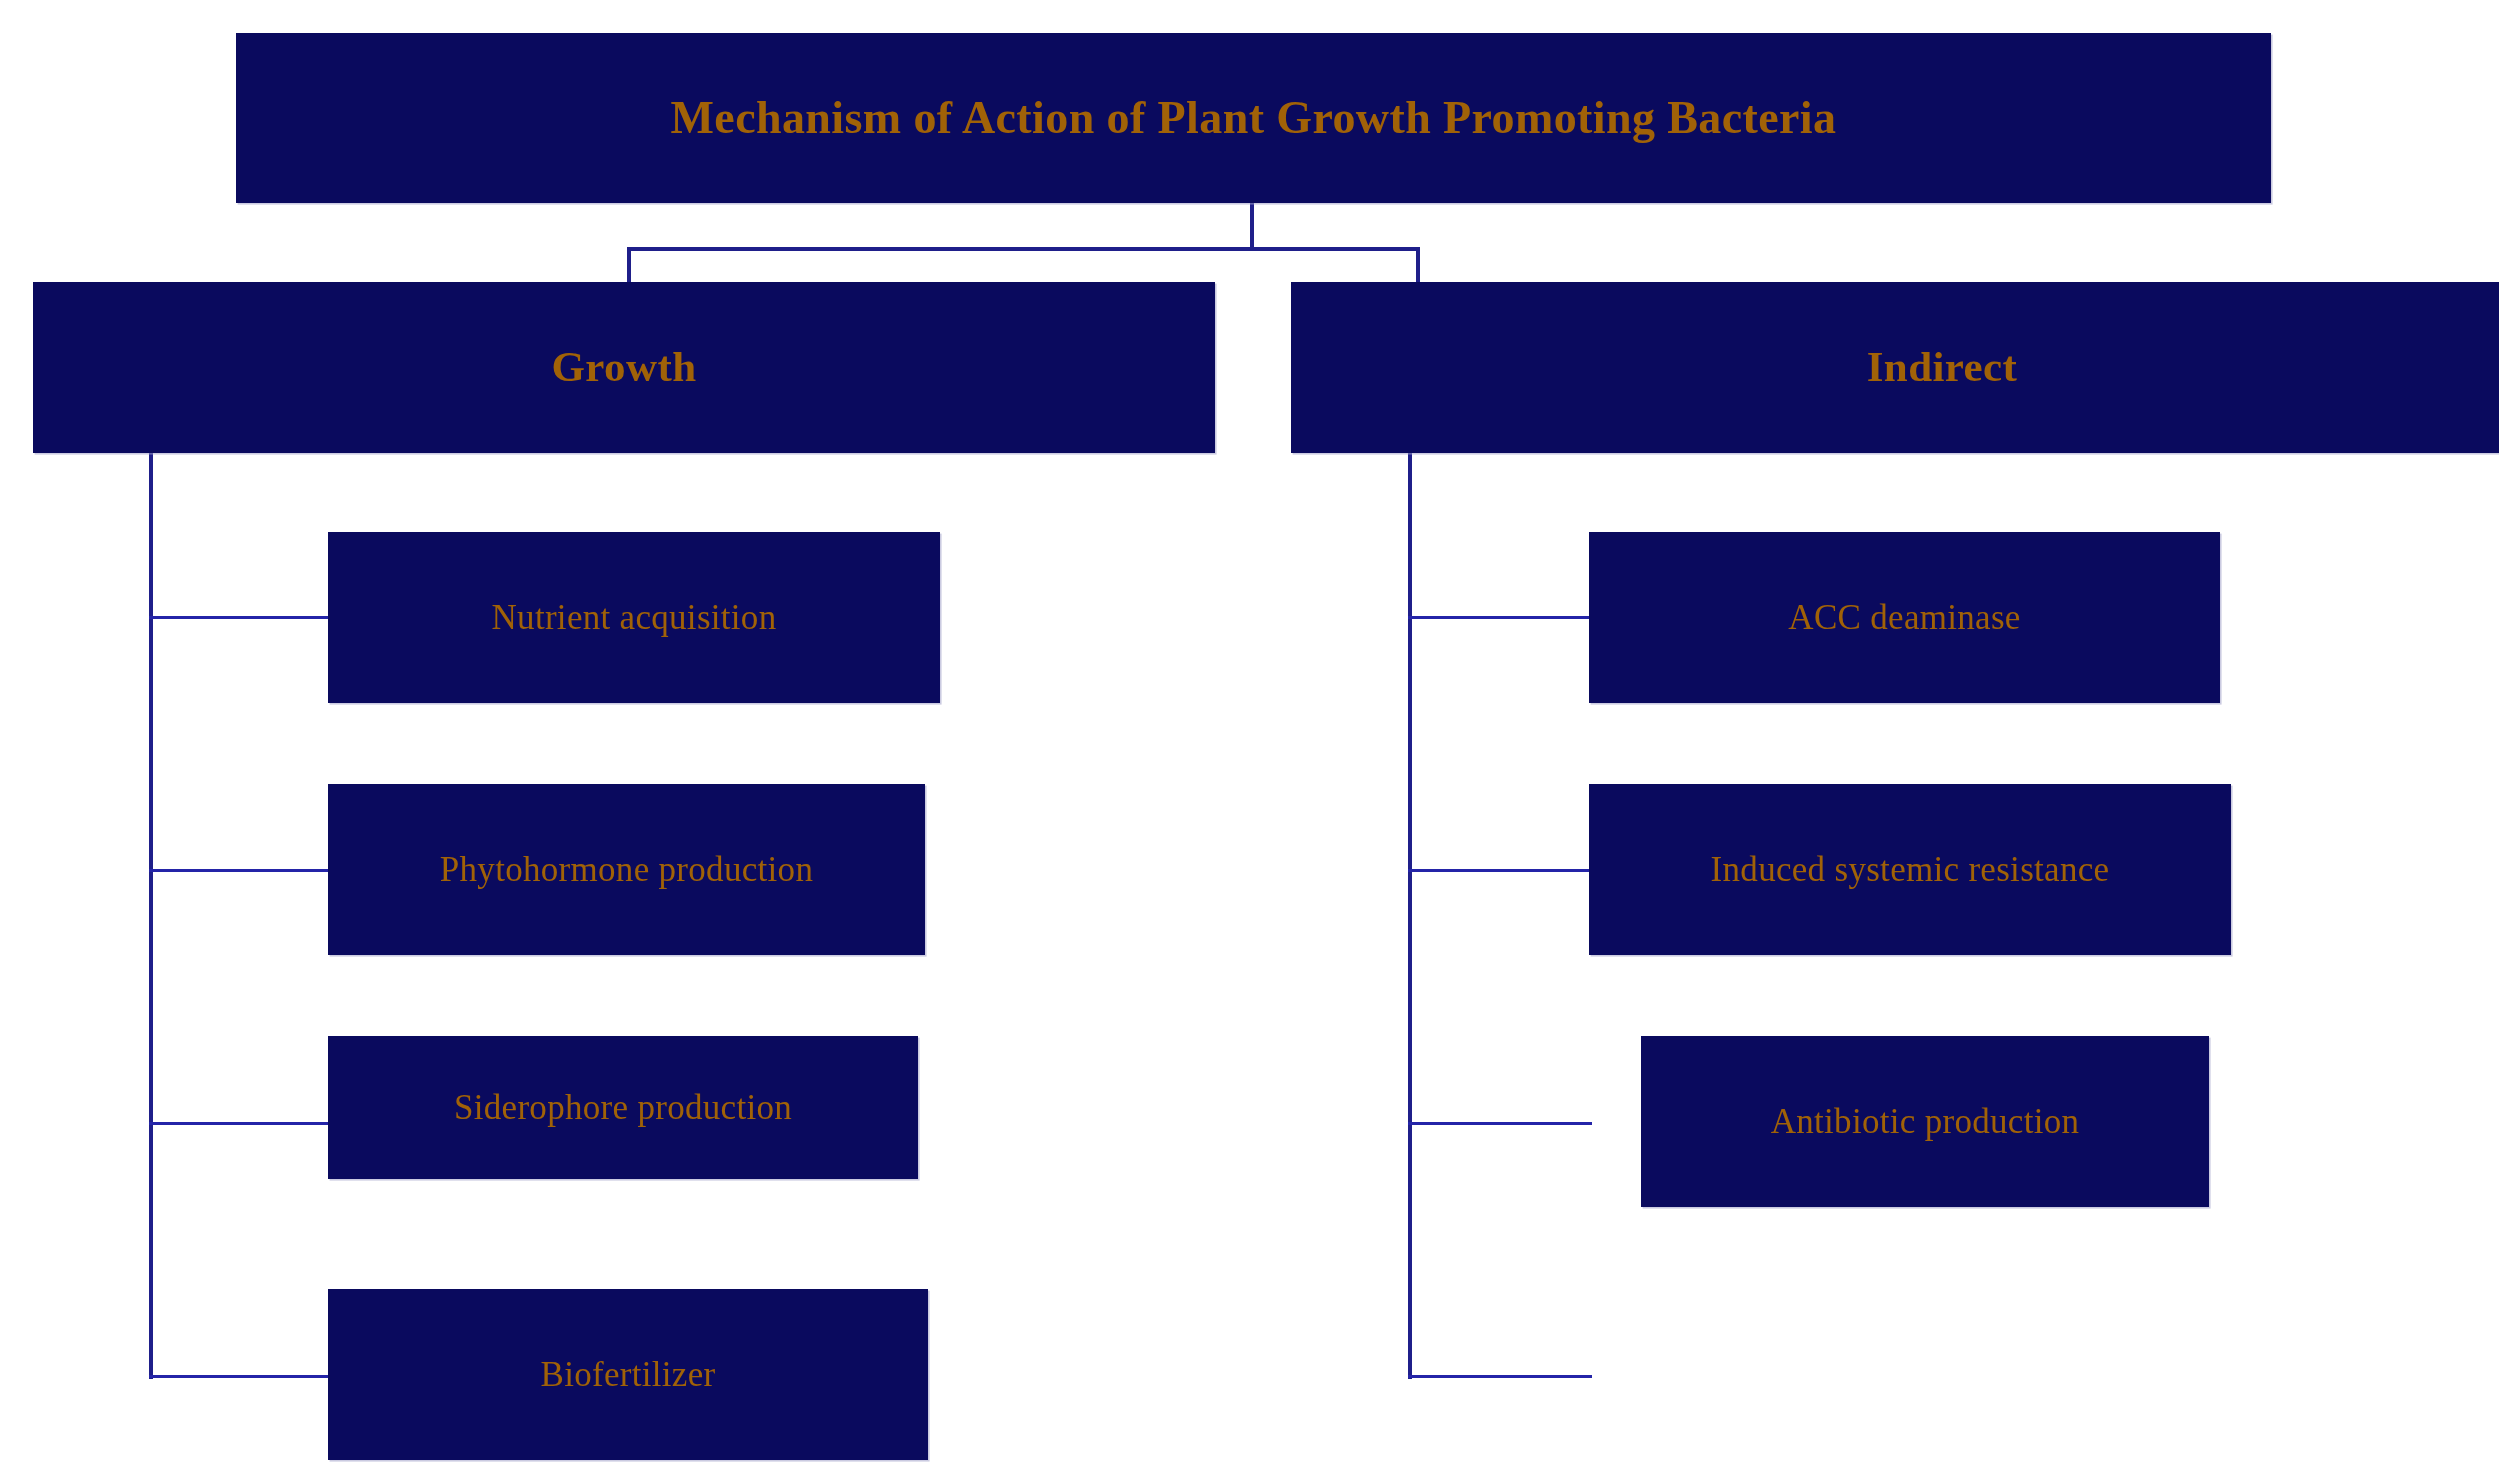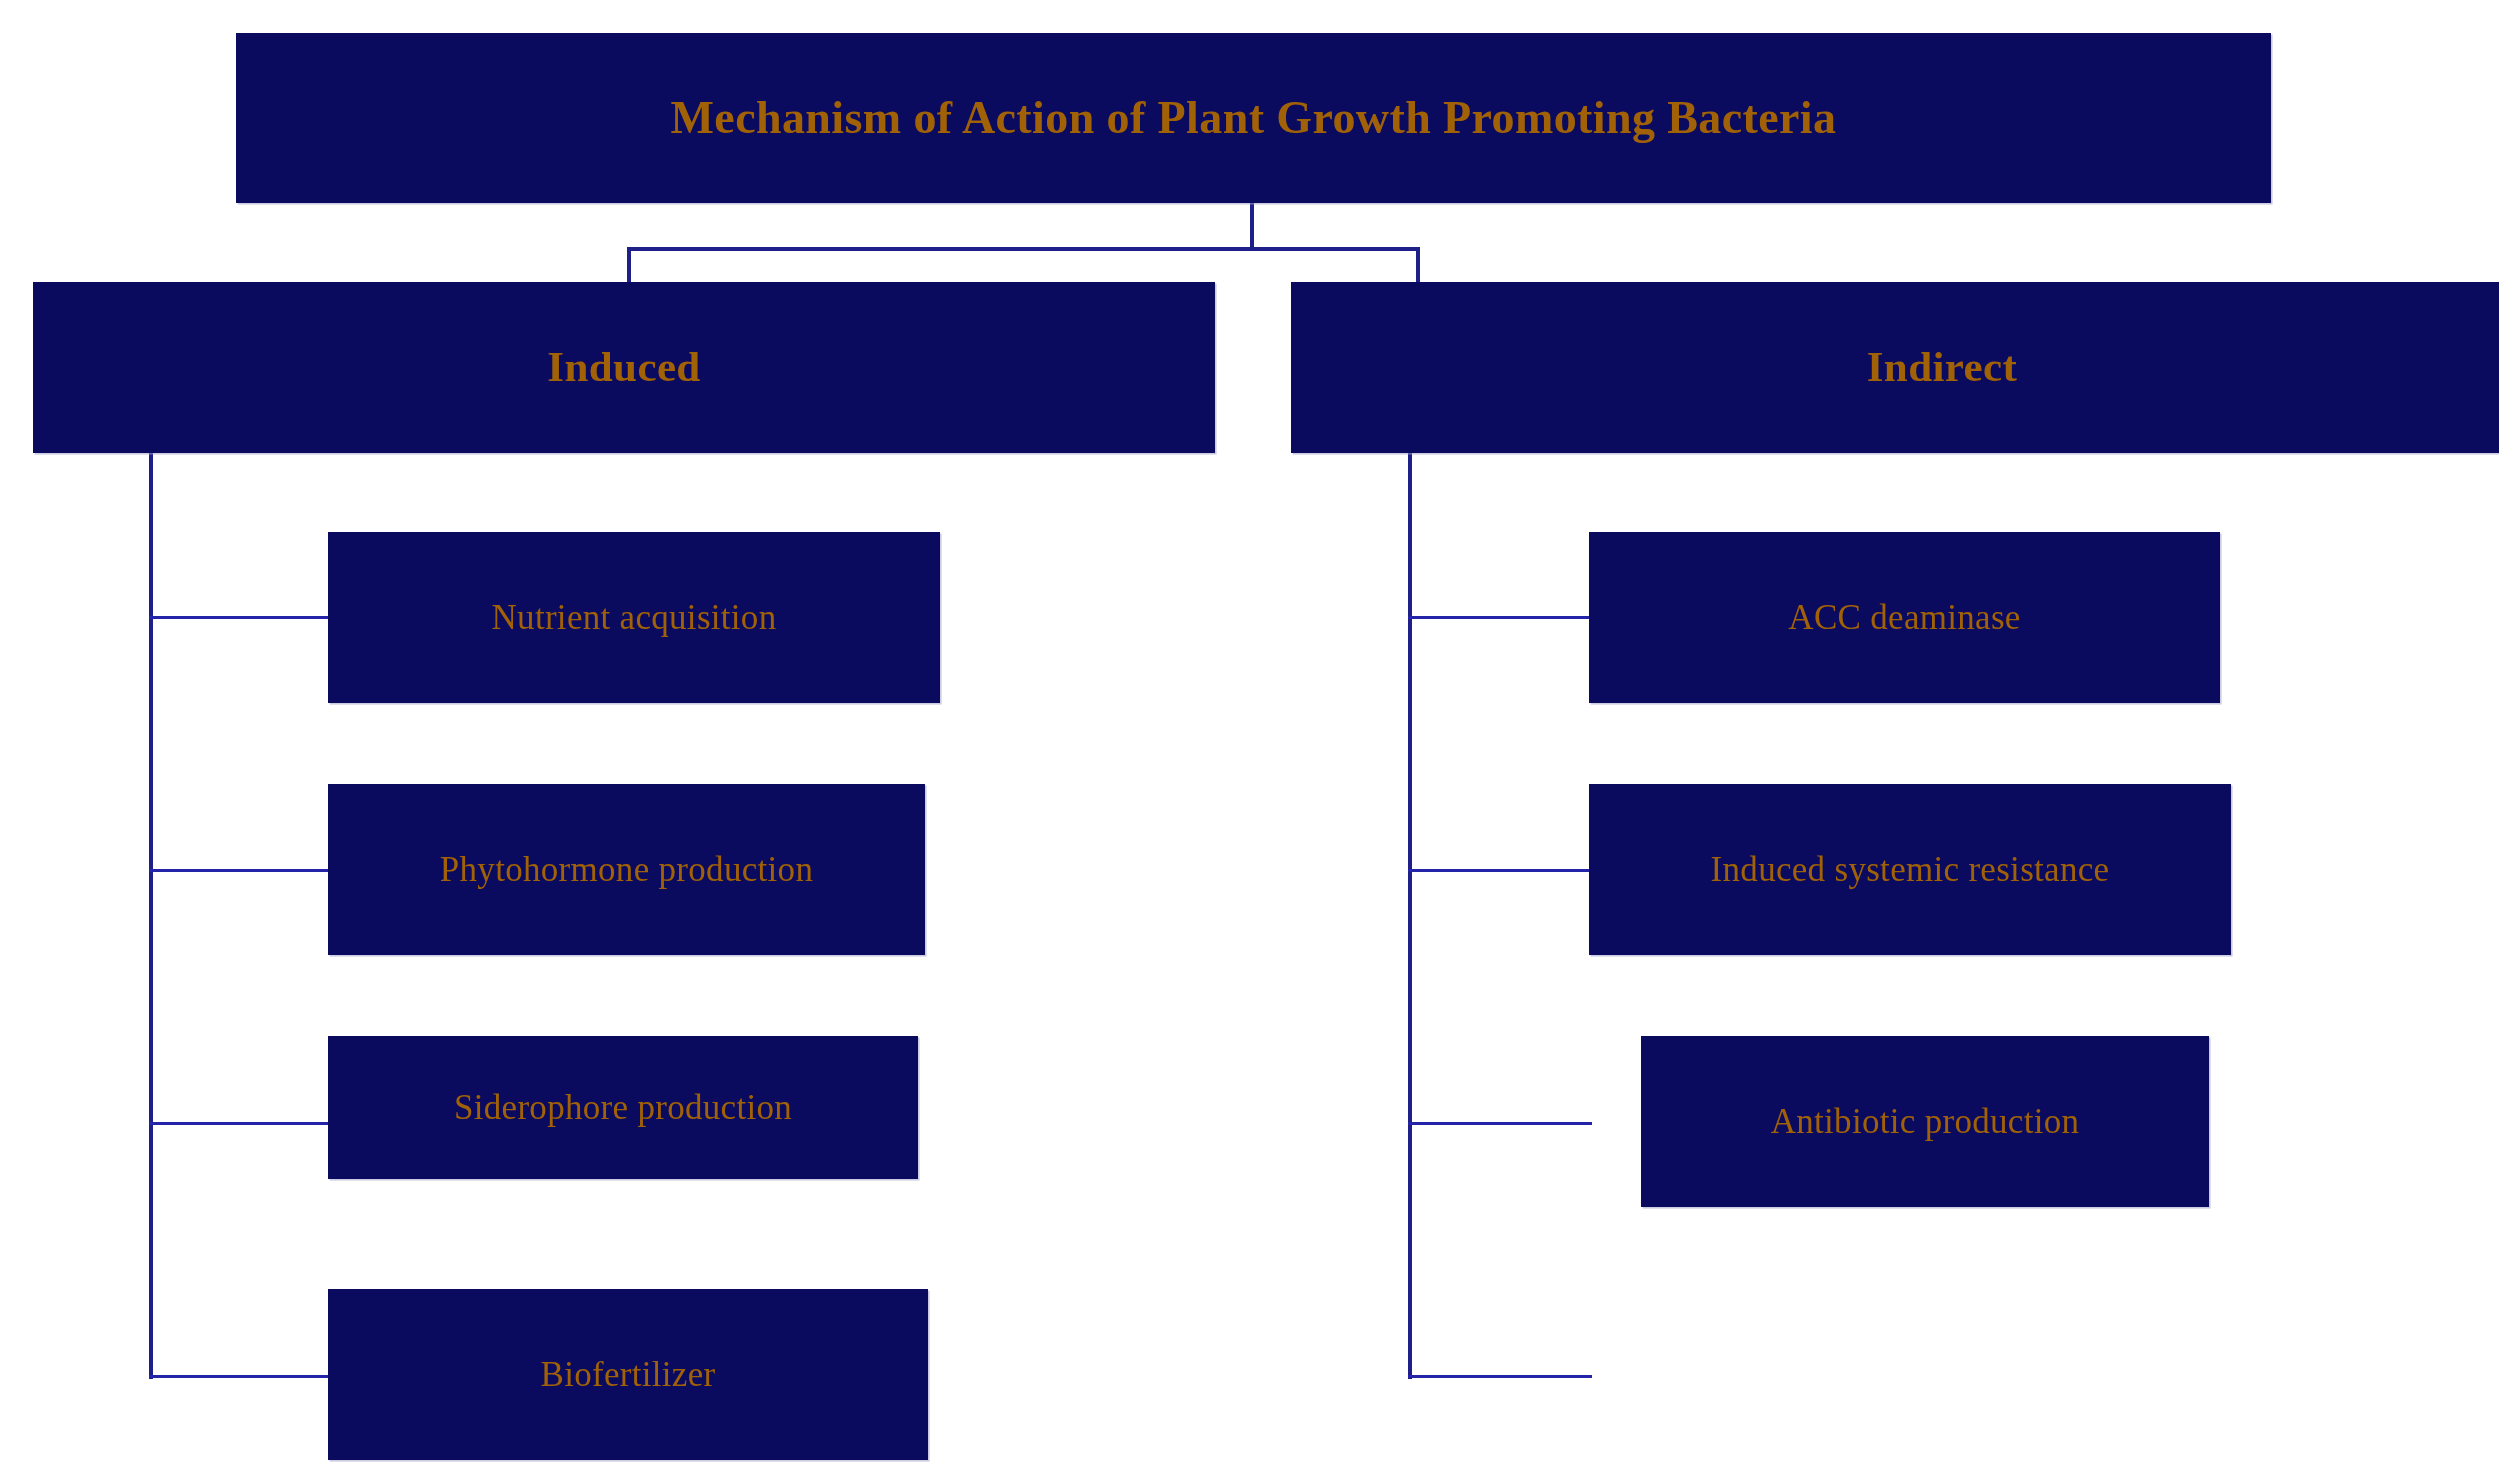--- a/index.html
+++ b/index.html
@@ -81,21 +81,21 @@
   <div class="line line-thin-h" style="left:1408px; top:616px; width:184px;"></div>
   <div class="line line-thin-h" style="left:1408px; top:869px; width:184px;"></div>
   <div class="line line-thin-h" style="left:1408px; top:1122px; width:184px;"></div>
   <div class="line line-thin-h" style="left:1408px; top:1375px; width:184px;"></div>
 
   <div class="node title-node" style="left:236px; top:33px; width:2035px; height:170px;">
     <span>Mechanism of Action of Plant Growth Promoting Bacteria</span>
   </div>
 
   <div class="node branch-node" style="left:33px; top:282px; width:1182px; height:171px;">
-    <span>Induced</span>
+    <span>Growth</span>
   </div>
 
   <div class="node branch-node" style="left:1291px; top:282px; width:1302px; height:171px;">
     <span>Indirect</span>
   </div>
 
   <div class="node leaf-node" style="left:328px; top:532px; width:612px; height:171px;">
     <span>Nutrient acquisition</span>
   </div>
 

